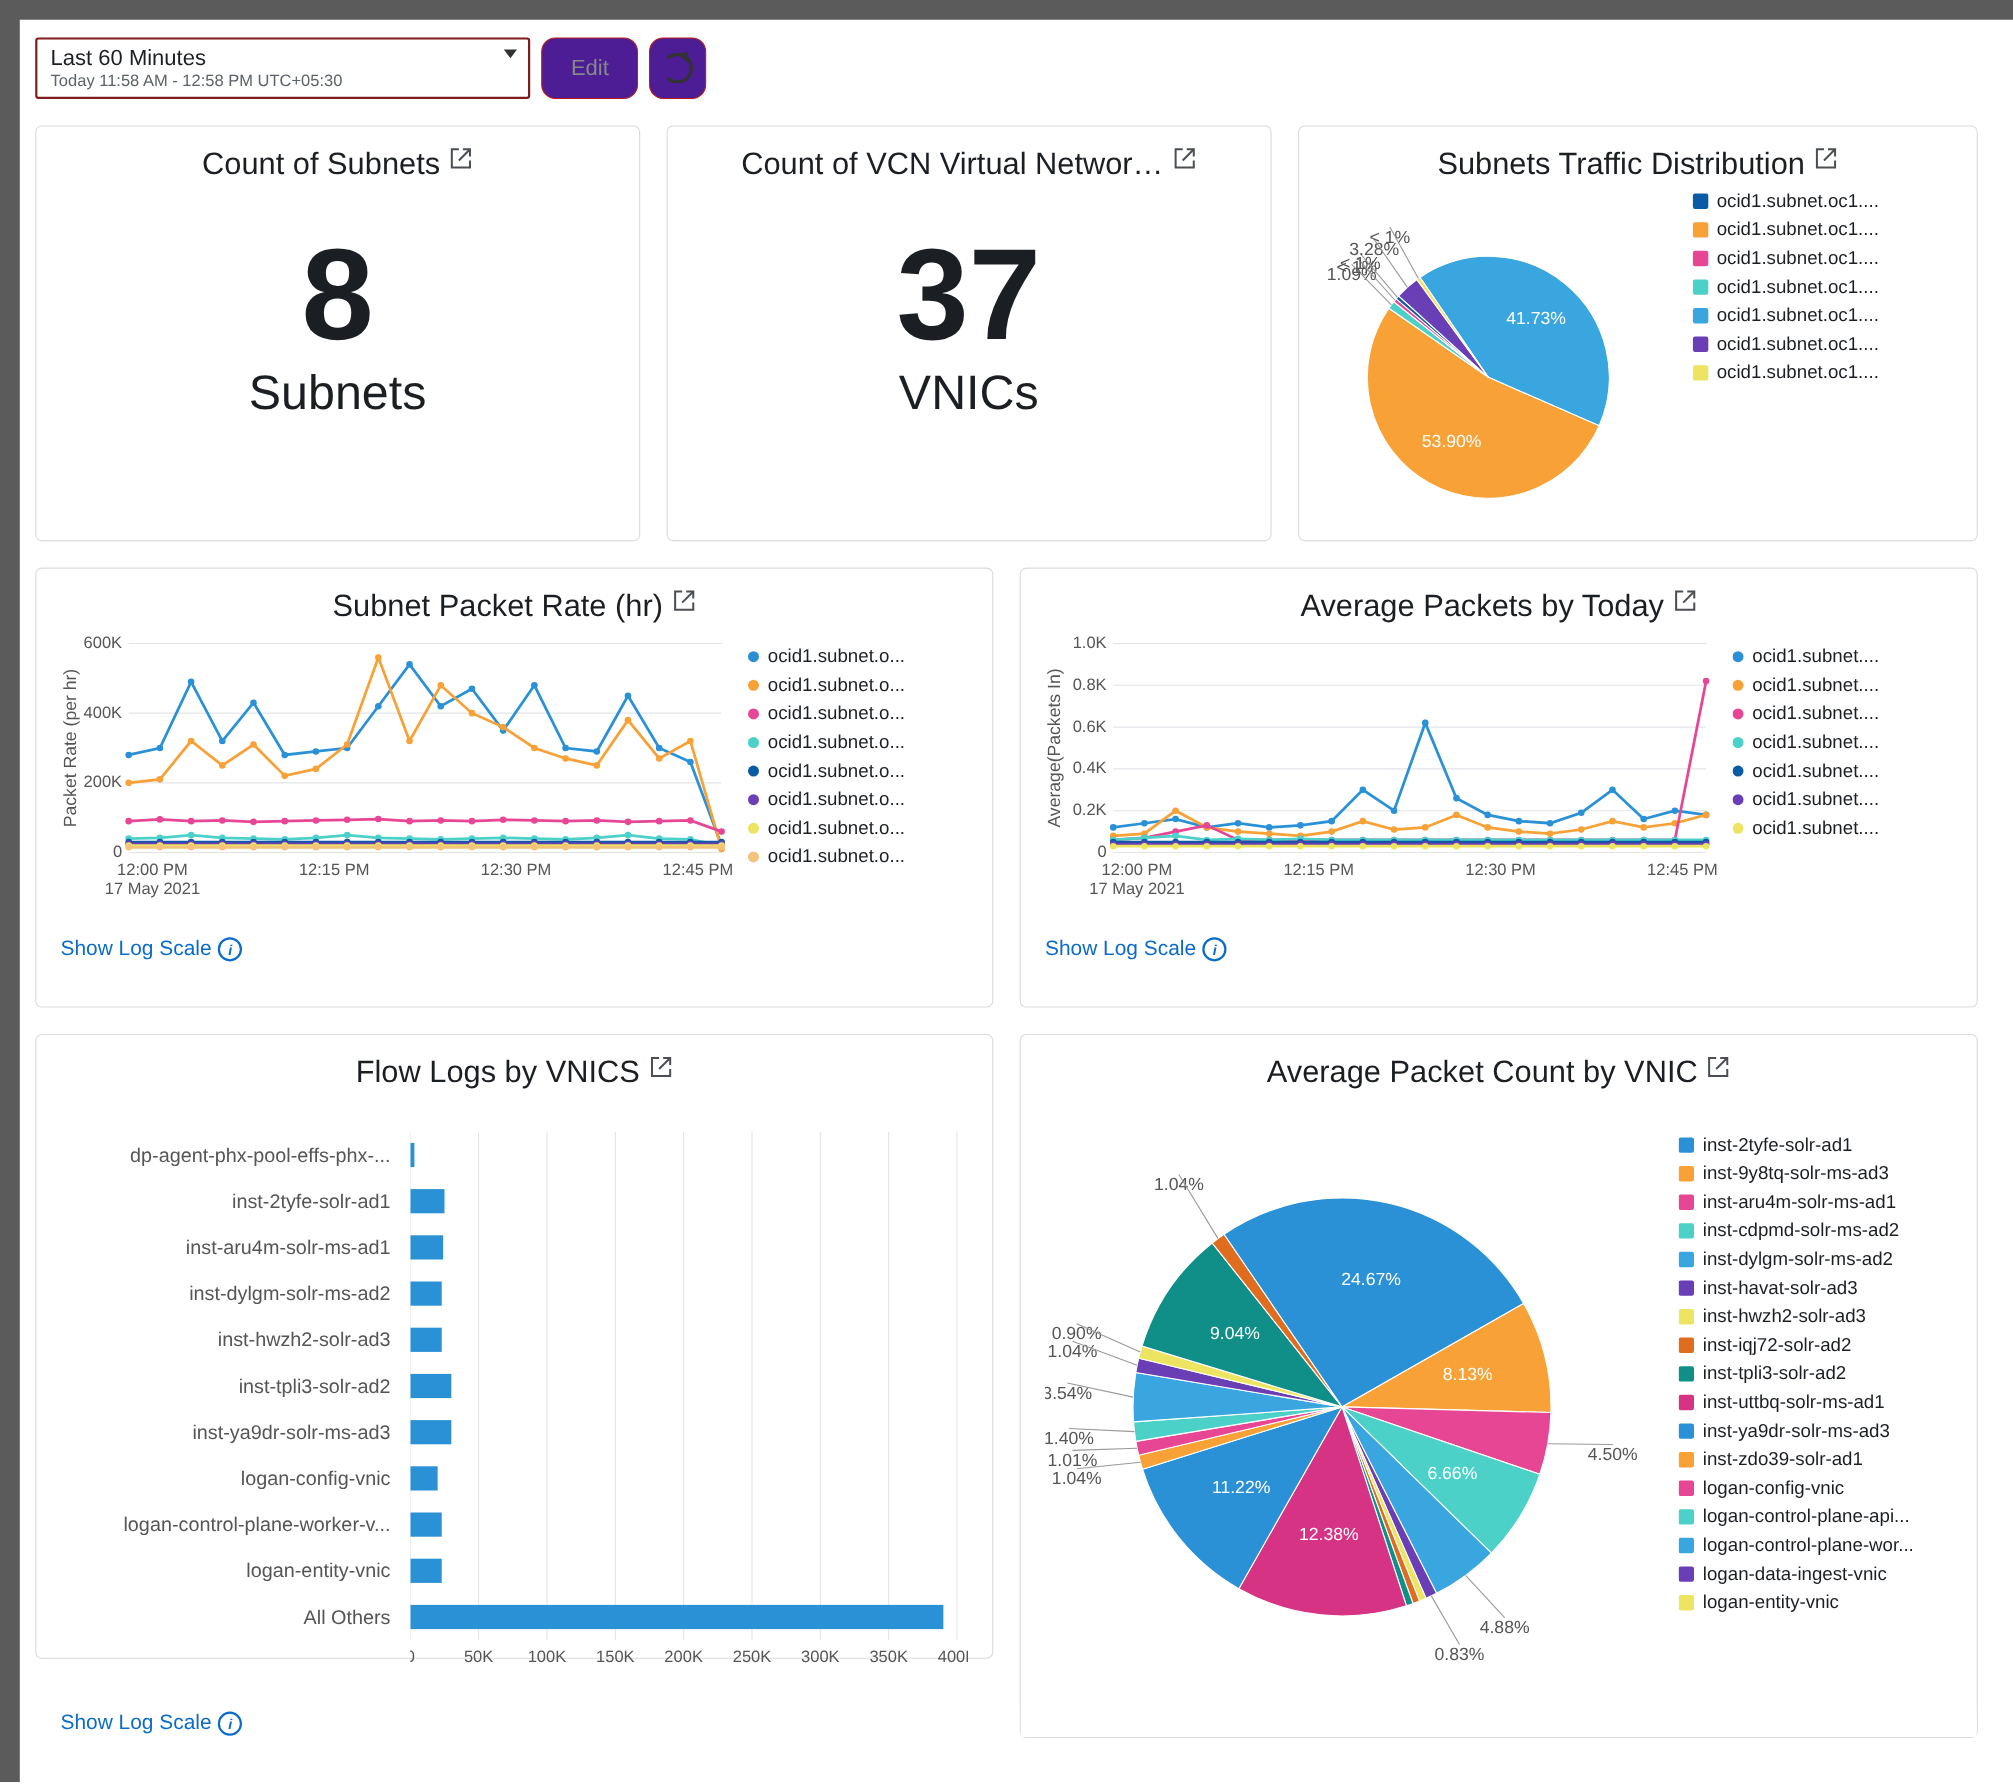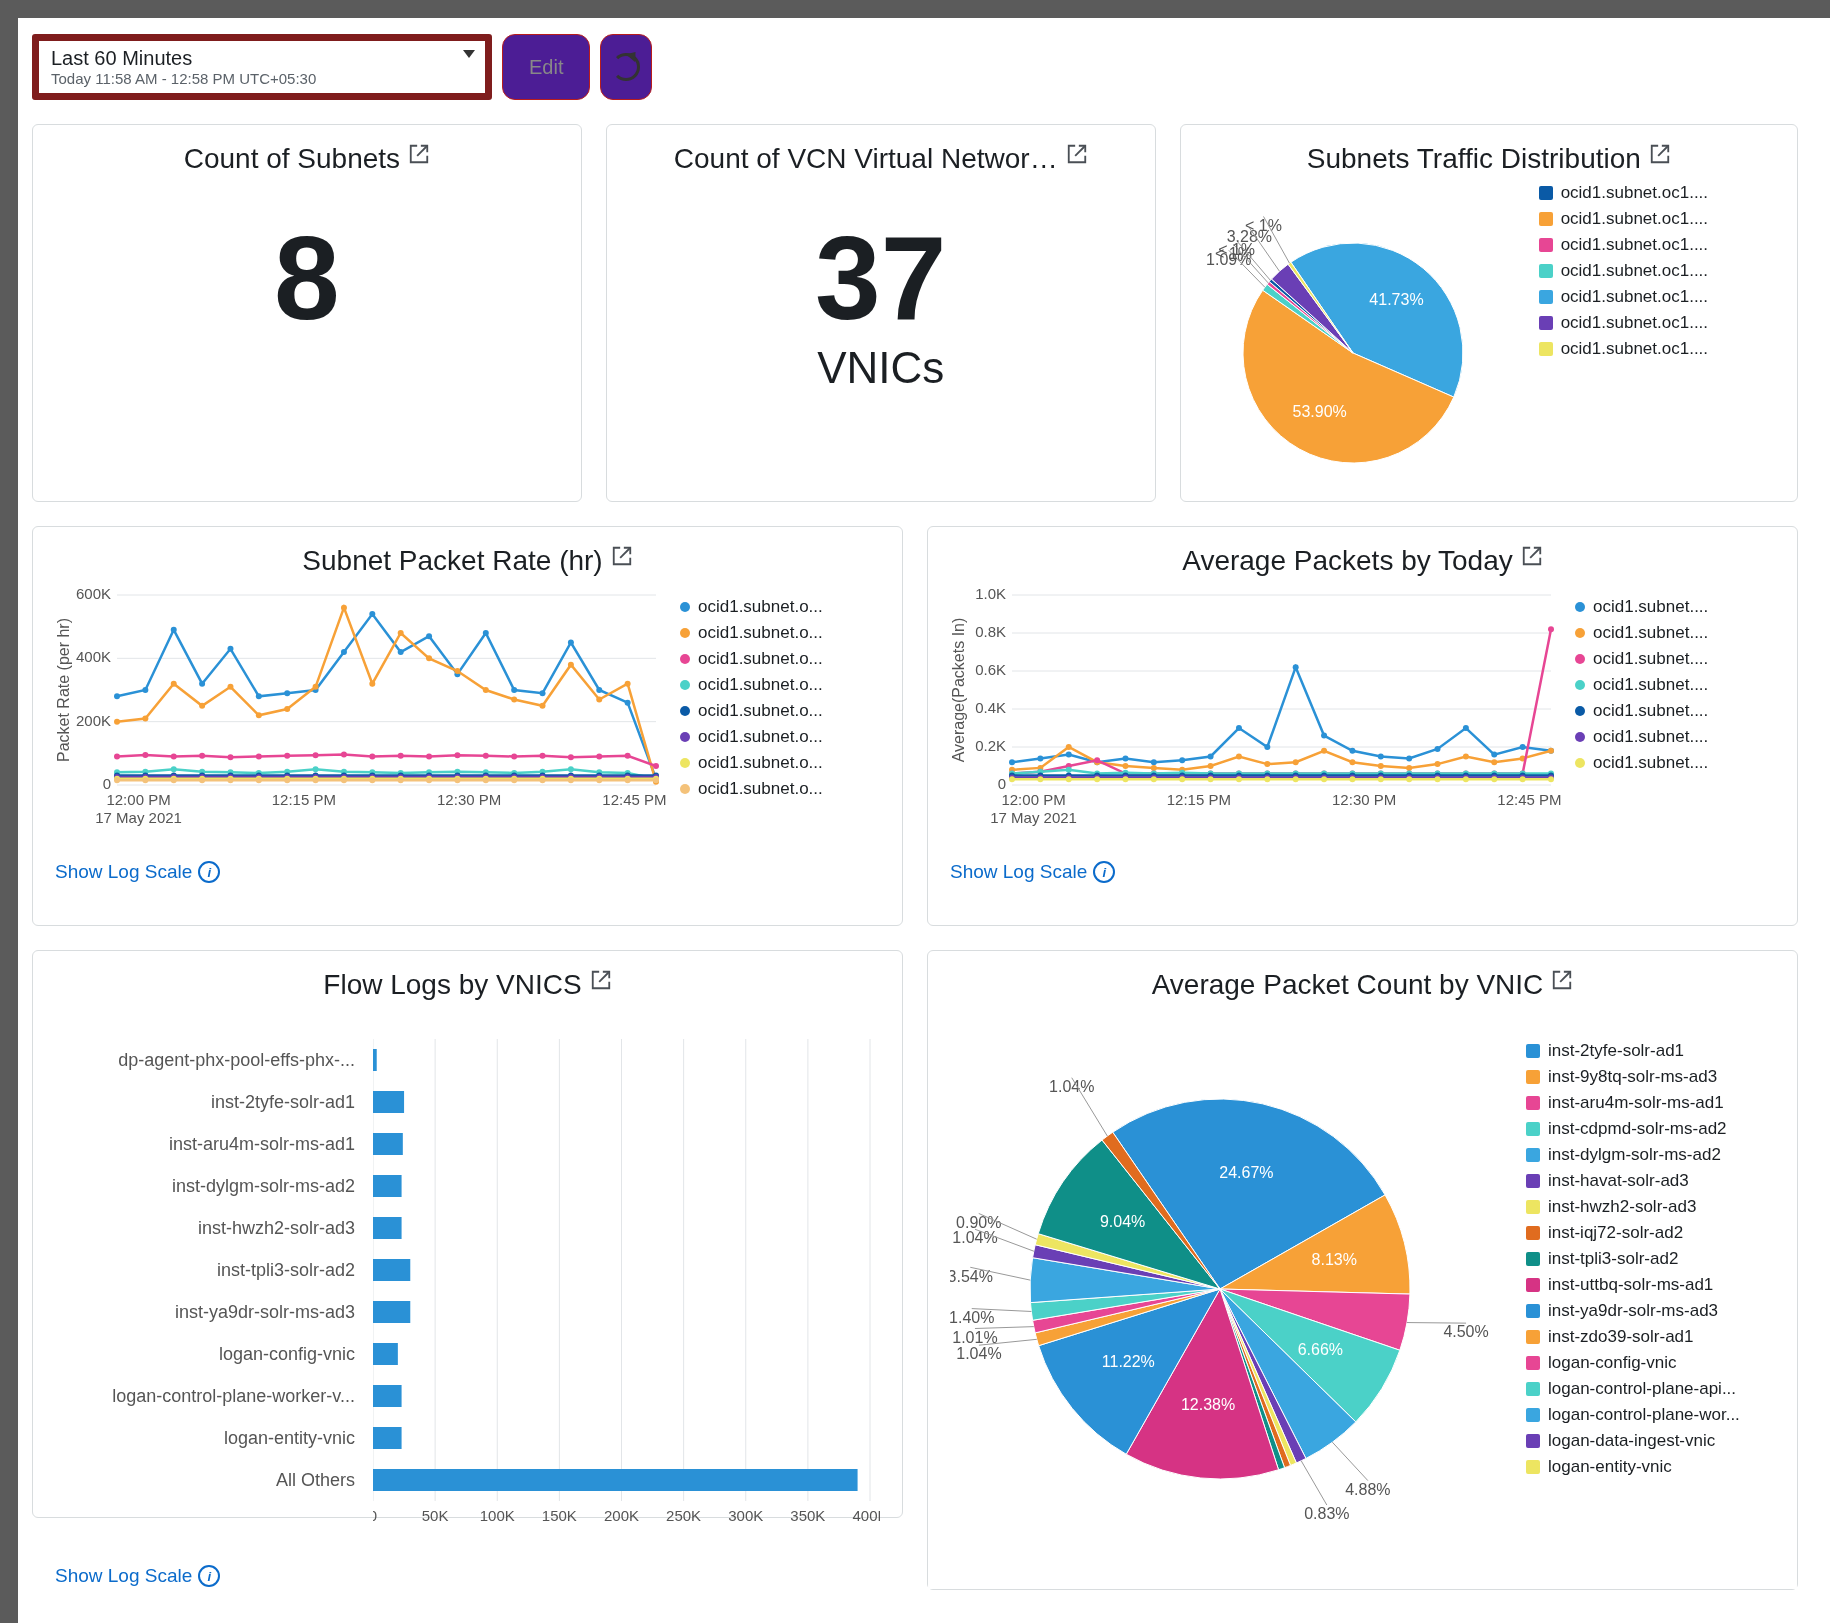--- a/index.html
+++ b/index.html
@@ -48,21 +48,21 @@
     align-items: center;
     justify-content: center;
     font-size: 18px;
   }
   .header-controls {
     display: flex;
     align-items: stretch;
     gap: 10px;
   }
   .time-picker {
-    border: 7px solid #7f1d1d;
+    border: 2px solid #7f1d1d;
     border-radius: 3px;
     padding: 6px 34px 6px 12px;
     min-width: 400px;
     position: relative;
     background: #fff;
   }
   .time-picker .main {
     font-size: 20px;
   }
   .time-picker .sub {
@@ -284,20 +284,21 @@
           <span class="popout">
             <svg viewBox="0 0 24 24" fill="none" stroke="currentColor" stroke-width="2">
                 <path d="M14 3h7v7"></path>
                 <path d="M10 14L21 3"></path>
                 <path d="M21 14v7H3V3h7"></path>
               </svg>
           </span>
         </div>
         <div class="big-number">
           <div class="num">8</div>
+          <div class="label">Subnets</div>
         </div>
       </div>
 
       <div class="card" style="flex-basis:32%;">
         <div class="card-title-row">
           <h2 class="card-title">Count of VCN Virtual Networ…</h2>
           <span class="popout">
             <svg viewBox="0 0 24 24" fill="none" stroke="currentColor" stroke-width="2">
                 <path d="M14 3h7v7"></path>
                 <path d="M10 14L21 3"></path>

